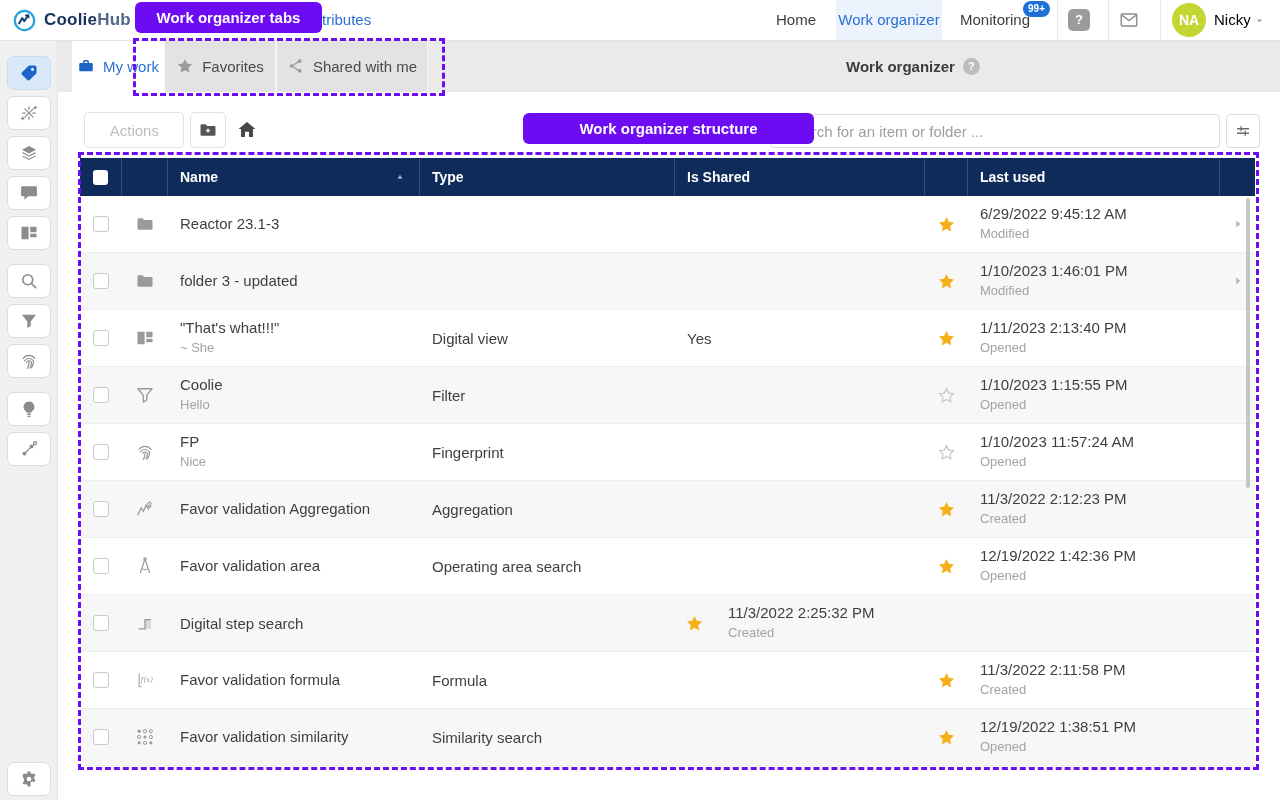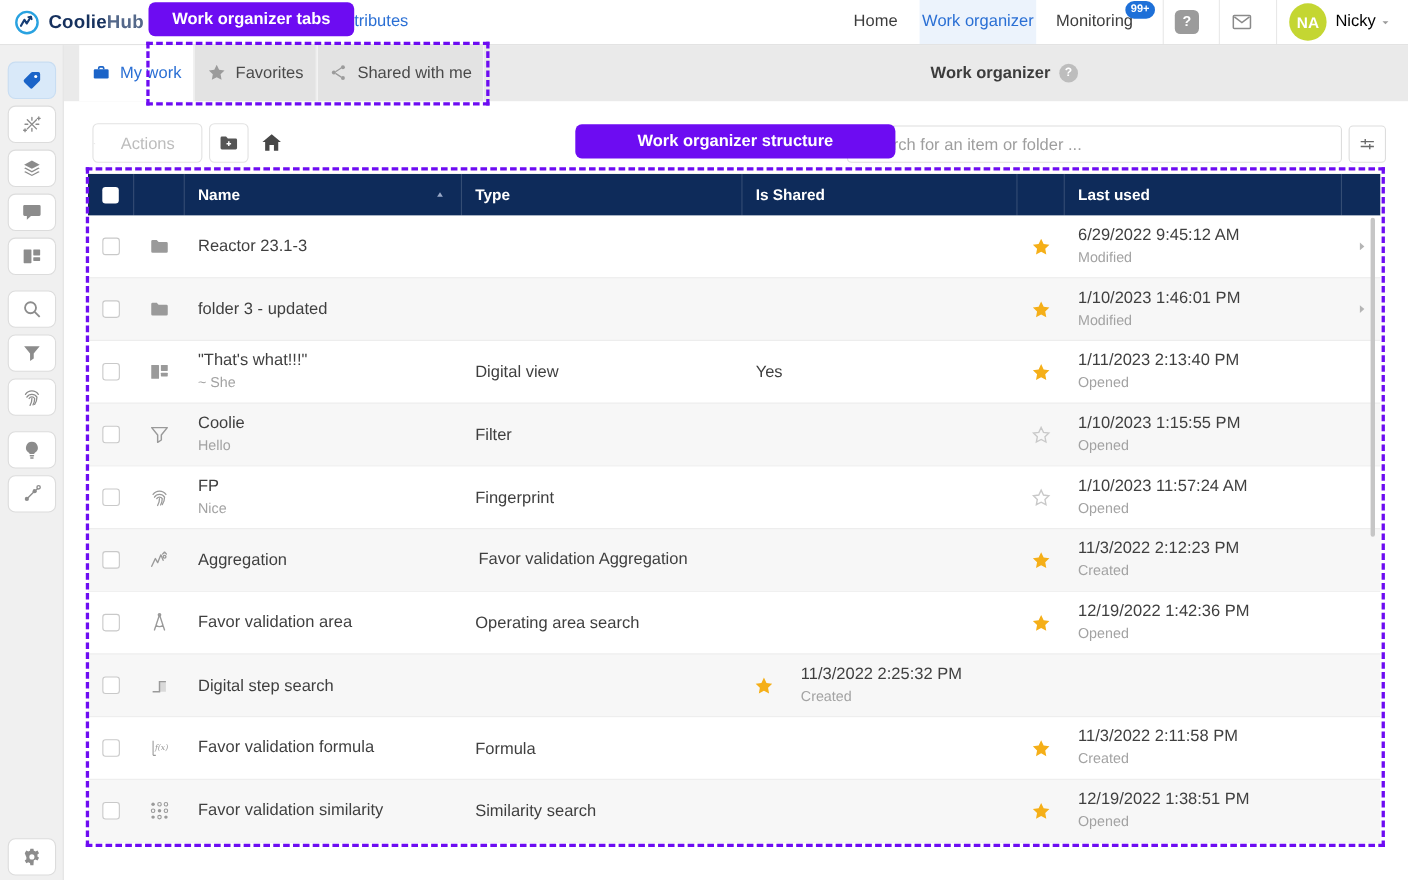--- a/index.html
+++ b/index.html
@@ -26,21 +26,21 @@
   .help-btn{position:absolute;left:1068px;top:9px;width:22px;height:22px;background:#9b9b9b;border-radius:5px;color:#fff;font-weight:700;font-size:13px;text-align:center;line-height:22px;cursor:pointer;}
   .mail-btn{position:absolute;left:1118px;top:9px;width:22px;height:22px;color:#8a8a8a;cursor:pointer;}
   .avatar{position:absolute;left:1172px;top:3px;width:34px;height:34px;border-radius:50%;background:var(--avatar);color:#fff;font-size:14px;font-weight:700;text-align:center;line-height:34px;cursor:pointer;}
   .user-name{position:absolute;left:1214px;top:0;line-height:40px;font-size:15px;color:#000000;cursor:pointer;}
   .user-caret{position:absolute;left:1253px;top:14px;width:13px;height:13px;color:#9b9b9b;cursor:pointer;}
 
   
   .tabstrip{position:absolute;left:58px;top:40px;width:1222px;height:52px;background:#eaeaea;}
   .tabs{position:absolute;left:14px;top:0;height:52px;display:flex;}
   .tab{height:52px;display:flex;align-items:center;justify-content:center;gap:8px;font-size:15px;color:#4a4a4a;background:#e3e3e3;border-left:1px solid #f4f4f4;border-right:1px solid #f4f4f4;box-sizing:border-box;cursor:pointer;}
-  .tab-1{width:104px;} .tab-2{width:112px;} .tab-3{width:152px;}
+  .tab-1{width:92px;} .tab-2{width:112px;} .tab-3{width:152px;}
   .tab.active{background:#fff;color:var(--blue);border:none;}
   .t-ic{width:18px;height:18px;color:#9b9b9b;}
   .tab.active .t-ic{color:#1b64c8;}
   .page-title{position:absolute;left:788px;top:0;height:52px;display:flex;align-items:center;gap:8px;font-weight:700;color:#3c3c3c;font-size:15px;}
   .q-circle{width:17px;height:17px;border-radius:50%;background:#bdbdbd;color:#fff;font-size:11px;font-weight:700;display:flex;align-items:center;justify-content:center;cursor:pointer;}
 
   
   .sidebar{position:absolute;left:0;top:40px;width:58px;height:760px;background:#f0f0f0;border-right:1px solid #e3e3e3;box-sizing:border-box;}
   .sb-btn{position:absolute;left:7px;width:44px;height:34px;background:#fff;border:1px solid #dcdcdc;border-radius:7px;display:flex;align-items:center;justify-content:center;box-sizing:border-box;cursor:pointer;}
   .sb-btn.active{background:#d9e9f9;border-color:#c8ddf2;}
@@ -507,24 +507,24 @@
           </div>
           <div class="cell col-icon">
             <span class="row-ic">
               <svg viewBox="0 0 24 24" fill="none" stroke="currentColor" stroke-width="1.5" stroke-linejoin="round" stroke-linecap="round">
                 <path d="M3.5 19 L7.5 10.5 10 15 13.5 6.5 16 12.5"></path>
                 <path d="M15.5 5.5 l2-2 2 2"></path>
                 <circle cx="17.5" cy="8.5" r="1.5"></circle>
               </svg>
             </span>
           </div>
+          <div class="cell col-name">
+            <div class="nm">Favor validation Aggregation</div>
+          </div>
           <div class="cell col-type">Aggregation</div>
-          <div class="cell col-name">
-            <div class="nm">Favor validation Aggregation</div>
-          </div>
           <div class="cell col-shared"></div>
           <div class="cell col-star">
             <span class="star on">
               <svg viewBox="0 0 24 24">
                 <path d="M12 2.5 L14.9 8.6 21.5 9.5 16.7 14.1 17.9 20.7 12 17.5 6.1 20.7 7.3 14.1 2.5 9.5 9.1 8.6 Z" fill="currentColor"></path>
               </svg>
             </span>
           </div>
           <div class="cell col-date">
             <div class="dt">11/3/2022 2:12:23 PM</div>

